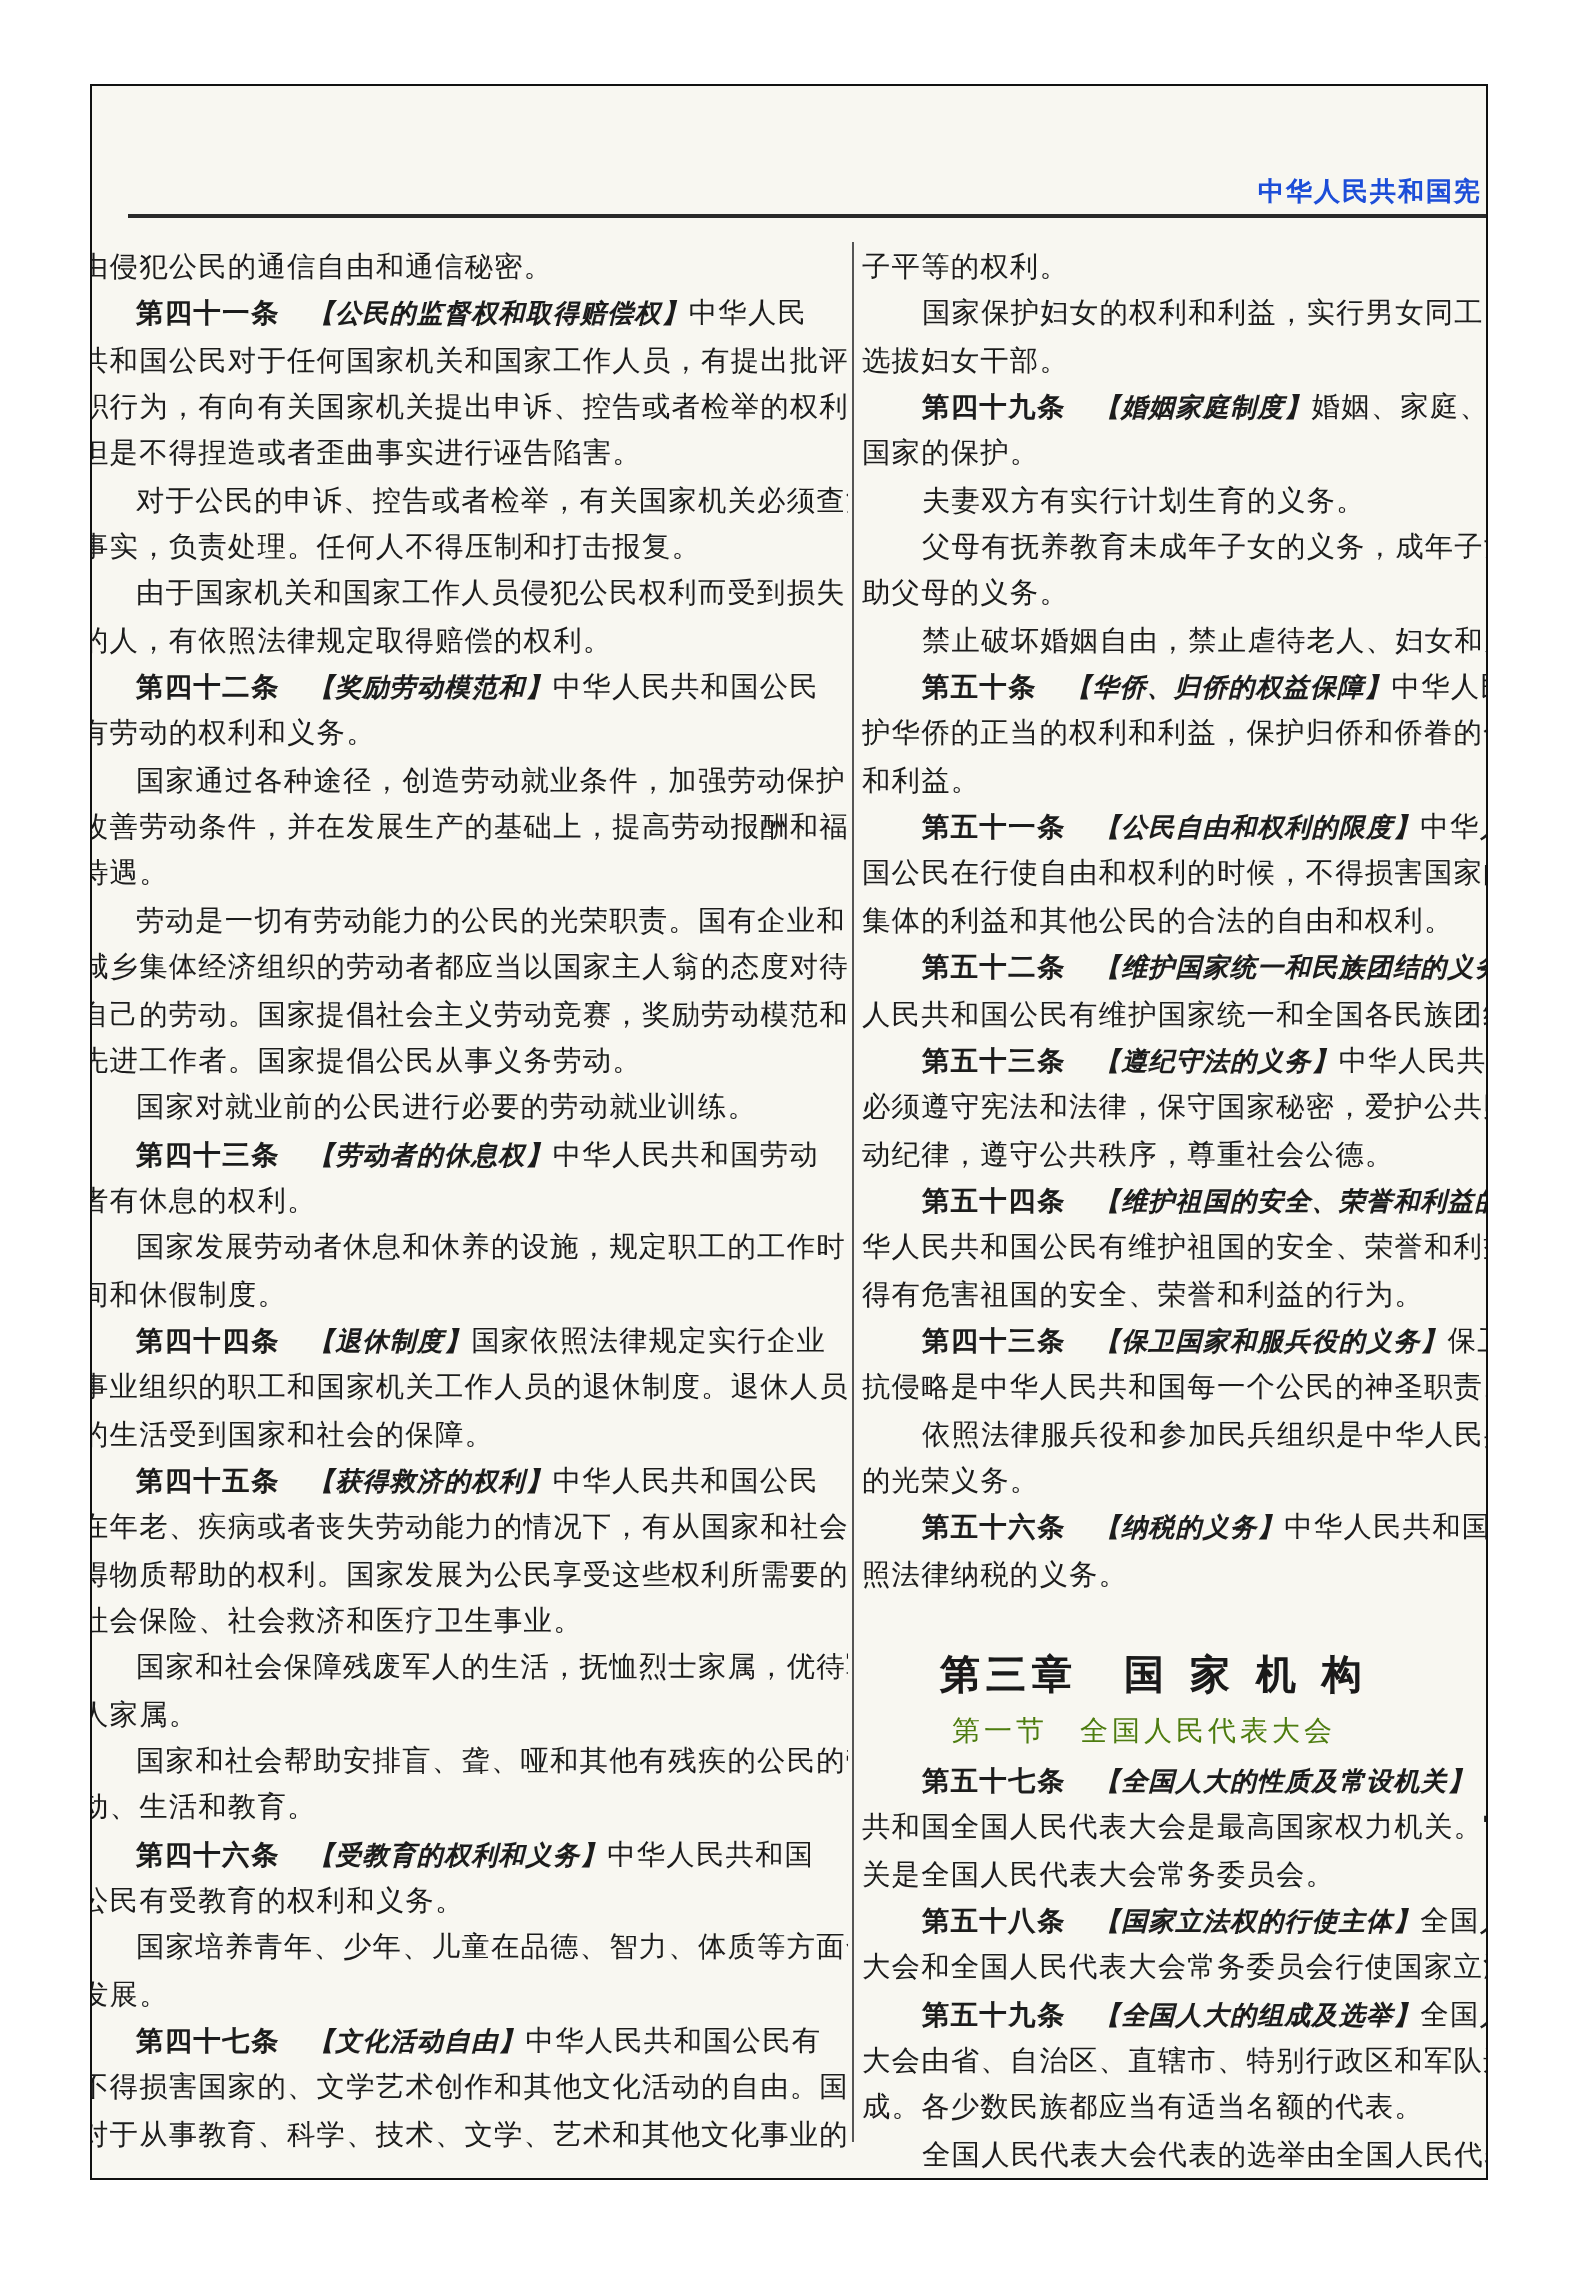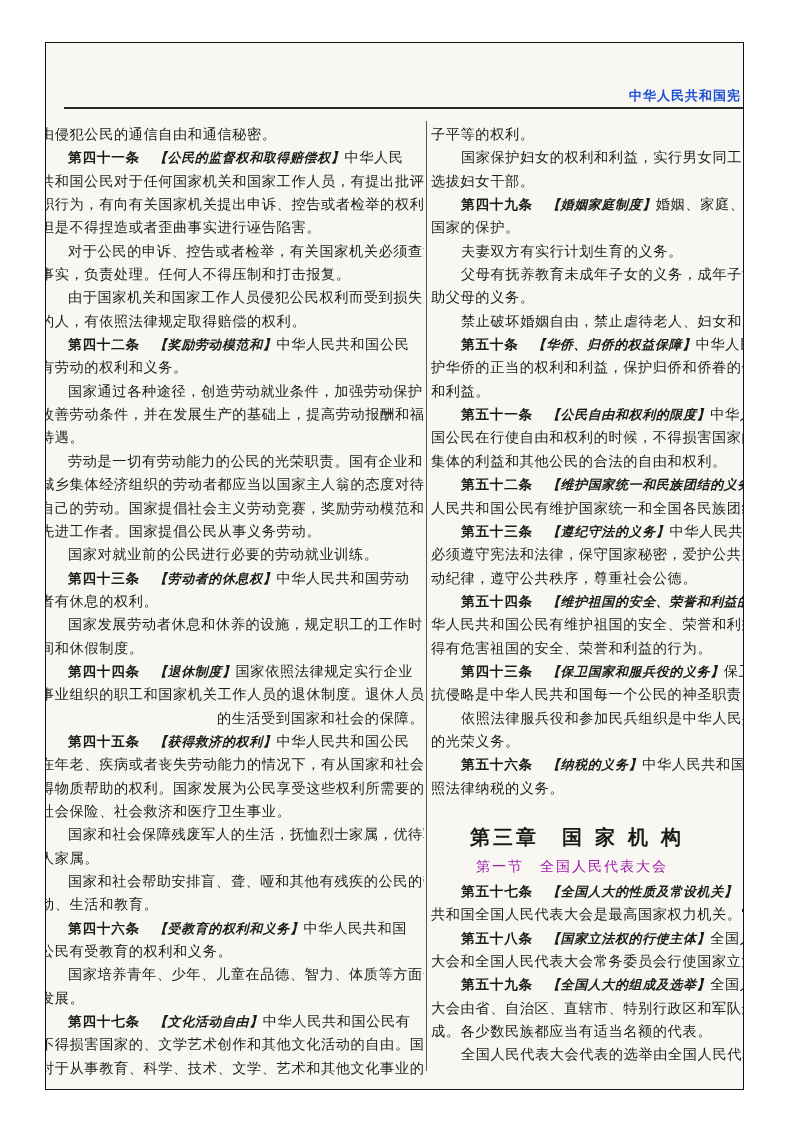--- a/index.html
+++ b/index.html
@@ -35,21 +35,21 @@
   .col.left .line.indent { padding-left: 28px; }
   .art { font-weight: bold; font-family: "DejaVu Sans", "Liberation Sans", sans-serif; font-size: 13.6px; letter-spacing: 0.8px; }
   .tag { font-weight: bold; font-family: "DejaVu Sans", "Liberation Sans", sans-serif; font-size: 13px; font-style: italic; }
   .gap { display: inline-block; width: 14px; }
   .chapter {
     height: 30px; line-height: 30px; text-align: center; font-weight: bold; font-size: 20px;
     letter-spacing: 3px; color: #1a1a1a; font-family: "DejaVu Sans", "Liberation Sans", sans-serif;
     padding-right: 20px;
   }
   .section {
-    height: 28px; line-height: 28px; text-align: center; font-size: 14px; letter-spacing: 2px; color: #a21caf;
+    height: 28px; line-height: 28px; text-align: center; font-size: 14px; letter-spacing: 2px; color: #4d7c0f;
     padding-right: 30px;
   }
   .spacer { height: 22px; }
 </style>
 </head>
 <body>
 
 <div class="frame">
   <div class="running-head">中华人民共和国宪</div>
   <div class="head-rule"></div>
@@ -73,21 +73,21 @@
       <div class="line" style="direction: rtl; text-align: left; unicode-bidi: plaintext;">城乡集体经济组织的劳动者都应当以国家主人翁的态度对待</div>
       <div class="line" style="direction: rtl; text-align: left; unicode-bidi: plaintext;">自己的劳动。国家提倡社会主义劳动竞赛，奖励劳动模范和</div>
       <div class="line" style="direction: rtl; text-align: left; unicode-bidi: plaintext;">先进工作者。国家提倡公民从事义务劳动。</div>
       <div class="line indent">国家对就业前的公民进行必要的劳动就业训练。</div>
       <div class="line indent"><span class="art">第四十三条</span><span class="gap"></span><span class="tag">【劳动者的休息权】</span><span>中华人民共和国劳动</span></div>
       <div class="line" style="direction: rtl; text-align: left; unicode-bidi: plaintext;">者有休息的权利。</div>
       <div class="line indent">国家发展劳动者休息和休养的设施，规定职工的工作时</div>
       <div class="line" style="direction: rtl; text-align: left; unicode-bidi: plaintext;">间和休假制度。</div>
       <div class="line indent"><span class="art">第四十四条</span><span class="gap"></span><span class="tag">【退休制度】</span><span>国家依照法律规定实行企业</span></div>
       <div class="line" style="direction: rtl; text-align: left; unicode-bidi: plaintext;">事业组织的职工和国家机关工作人员的退休制度。退休人员</div>
-      <div class="line" style="direction: rtl; text-align: right; unicode-bidi: plaintext;">的生活受到国家和社会的保障。</div>
+      <div class="line" style="direction: rtl; text-align: left; unicode-bidi: plaintext;">的生活受到国家和社会的保障。</div>
       <div class="line indent"><span class="art">第四十五条</span><span class="gap"></span><span class="tag">【获得救济的权利】</span><span>中华人民共和国公民</span></div>
       <div class="line" style="direction: rtl; text-align: left; unicode-bidi: plaintext;">在年老、疾病或者丧失劳动能力的情况下，有从国家和社会获</div>
       <div class="line" style="direction: rtl; text-align: left; unicode-bidi: plaintext;">得物质帮助的权利。国家发展为公民享受这些权利所需要的</div>
       <div class="line" style="direction: rtl; text-align: left; unicode-bidi: plaintext;">社会保险、社会救济和医疗卫生事业。</div>
       <div class="line indent">国家和社会保障残废军人的生活，抚恤烈士家属，优待军</div>
       <div class="line" style="direction: rtl; text-align: left; unicode-bidi: plaintext;">人家属。</div>
       <div class="line indent">国家和社会帮助安排盲、聋、哑和其他有残疾的公民的劳</div>
       <div class="line" style="direction: rtl; text-align: left; unicode-bidi: plaintext;">动、生活和教育。</div>
       <div class="line indent"><span class="art">第四十六条</span><span class="gap"></span><span class="tag">【受教育的权利和义务】</span><span>中华人民共和国</span></div>
       <div class="line" style="direction: rtl; text-align: left; unicode-bidi: plaintext;">公民有受教育的权利和义务。</div>
@@ -125,20 +125,21 @@
       <div class="line">抗侵略是中华人民共和国每一个公民的神圣职责。</div>
       <div class="line indent">依照法律服兵役和参加民兵组织是中华人民共和国公民</div>
       <div class="line">的光荣义务。</div>
       <div class="line indent"><span class="art">第五十六条</span><span class="gap"></span><span class="tag">【纳税的义务】</span><span>中华人民共和国公民有依</span></div>
       <div class="line">照法律纳税的义务。</div>
       <div class="spacer"></div>
       <div class="chapter">第三章　国 家 机 构</div>
       <div class="section">第一节　全国人民代表大会</div>
       <div class="line indent"><span class="art">第五十七条</span><span class="gap"></span><span class="tag">【全国人大的性质及常设机关】</span></div>
       <div class="line">共和国全国人民代表大会是最高国家权力机关。它的常设机</div>
+      <div class="line">关是全国人民代表大会常务委员会。</div>
       <div class="line indent"><span class="art">第五十八条</span><span class="gap"></span><span class="tag">【国家立法权的行使主体】</span><span>全国人民代表</span></div>
       <div class="line">大会和全国人民代表大会常务委员会行使国家立法权。</div>
       <div class="line indent"><span class="art">第五十九条</span><span class="gap"></span><span class="tag">【全国人大的组成及选举】</span><span>全国人民代表</span></div>
       <div class="line">大会由省、自治区、直辖市、特别行政区和军队选出的代表组</div>
       <div class="line">成。各少数民族都应当有适当名额的代表。</div>
       <div class="line indent">全国人民代表大会代表的选举由全国人民代表大会常务</div>
     </div>
 </div>
 
 </body></html>

